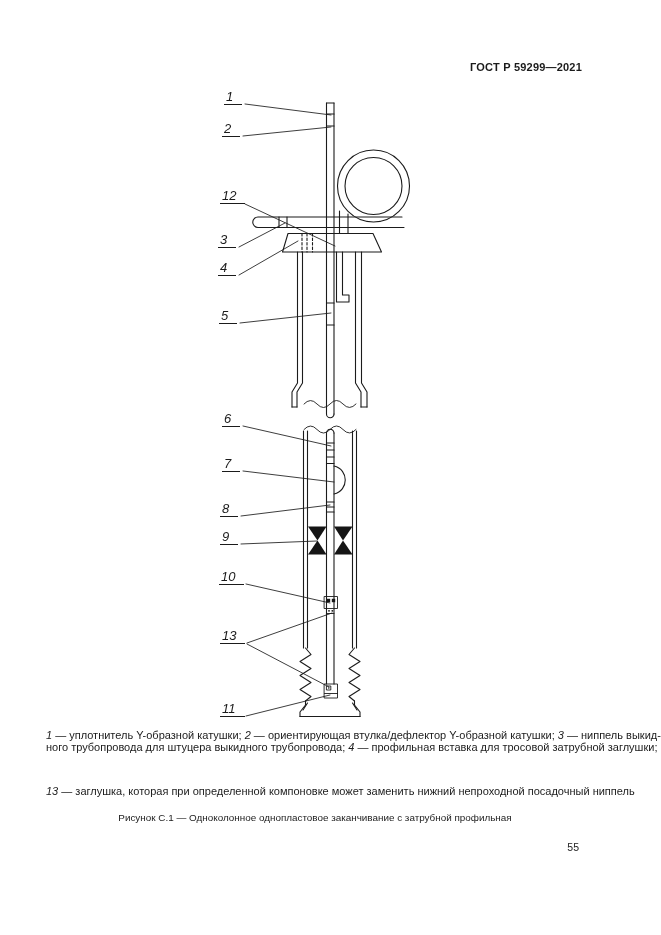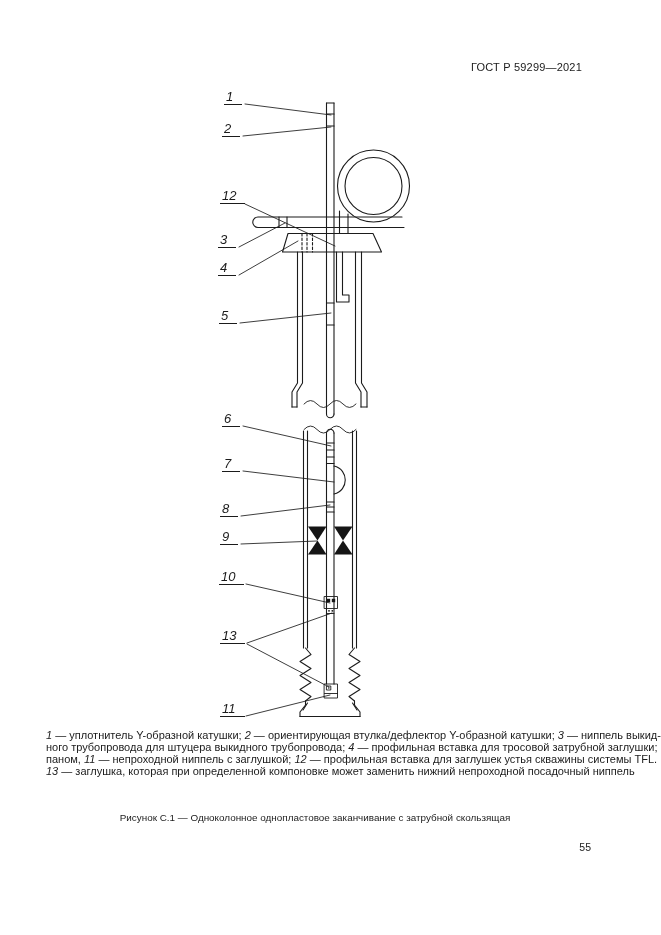--- a/index.html
+++ b/index.html
@@ -2,43 +2,43 @@
 <html><head>
 <meta charset="utf-8">
 <style>
   html,body{margin:0;padding:0;}
   body{
     width:661px;height:935px;position:relative;background:#ffffff;
     font-family:"Liberation Sans",sans-serif;color:#1b1b1b;overflow:hidden;
   }
   .hdr{
     position:absolute;top:61px;right:79px;
-    font-size:11px;font-weight:normal;letter-spacing:.2px;
+    font-size:11px;font-weight:bold;letter-spacing:.2px;
   }
   .figure-area{position:absolute;left:0;top:0;width:661px;height:935px;}
   svg{position:absolute;left:0;top:0;}
   .callout{
     position:absolute;
     font-size:13px;font-style:italic;
     padding:0 9px 1px 2px;
     border-bottom:1px solid #1b1b1b;
     line-height:12px;
   }
   .legend{
     position:absolute;left:46px;top:729px;width:570px;
     font-size:11px;line-height:12.15px;
   }
   .legend-line{text-align:justify;text-align-last:justify;white-space:nowrap;}
-  .legend-line.last{text-align:center;text-align-last:center;}
+  .legend-line.last{text-align:center;text-align-last:center;margin-top:32px;}
   .legend em{font-style:italic;}
   .fig-caption{
     position:absolute;left:40px;top:812px;width:550px;
     font-size:9.9px;text-align:center;
   }
-  .page-num{position:absolute;top:841px;right:70px;font-size:10.5px;}
+  .page-num{position:absolute;top:841px;right:82px;font-size:10.5px;}
 </style>
 </head>
 <body>
 
 <div class="hdr">ГОСТ Р 59299—2021</div>
 
 <div class="figure-area">
 
   <svg width="661" height="935" viewBox="0 0 661 935">
     <g fill="none" stroke="#1b1b1b" stroke-width="1.1" stroke-linecap="round" stroke-linejoin="round">
@@ -180,20 +180,19 @@
   <span class="callout" style="left:222px;top:458px">7</span>
   <span class="callout" style="left:220px;top:503px">8</span>
   <span class="callout" style="left:220px;top:531px">9</span>
   <span class="callout" style="left:219px;top:571px">10</span>
   <span class="callout" style="left:220px;top:630px">13</span>
   <span class="callout" style="left:220px;top:703px">11</span>
 
   <div class="legend">
     <div class="legend-line"><em>1</em> — уплотнитель Y-образной катушки; <em>2</em> — ориентирующая втулка/дефлектор Y-образной катушки; <em>3</em> — ниппель выкид-</div>
     <div class="legend-line">ного трубопровода для штуцера выкидного трубопровода; <em>4</em> — профильная вставка для тросовой затрубной заглушки;</div>
-    <div class="legend-line">паном, <em>11</em> — непроходной ниппель с заглушкой; <em>12</em> — профильная вставка для заглушек устья скважины системы TFL.</div>
     <div class="legend-line last"><em>13</em> — заглушка, которая при определенной компоновке может заменить нижний непроходной посадочный ниппель</div>
   </div>
 
-  <div class="fig-caption">Рисунок С.1 — Одноколонное однопластовое заканчивание с затрубной скользящая</div>
+  <div class="fig-caption">Рисунок С.1 — Одноколонное однопластовое заканчивание с затрубной профильная</div>
 </div>
 
 <div class="page-num">55</div>
 
 </body></html>

